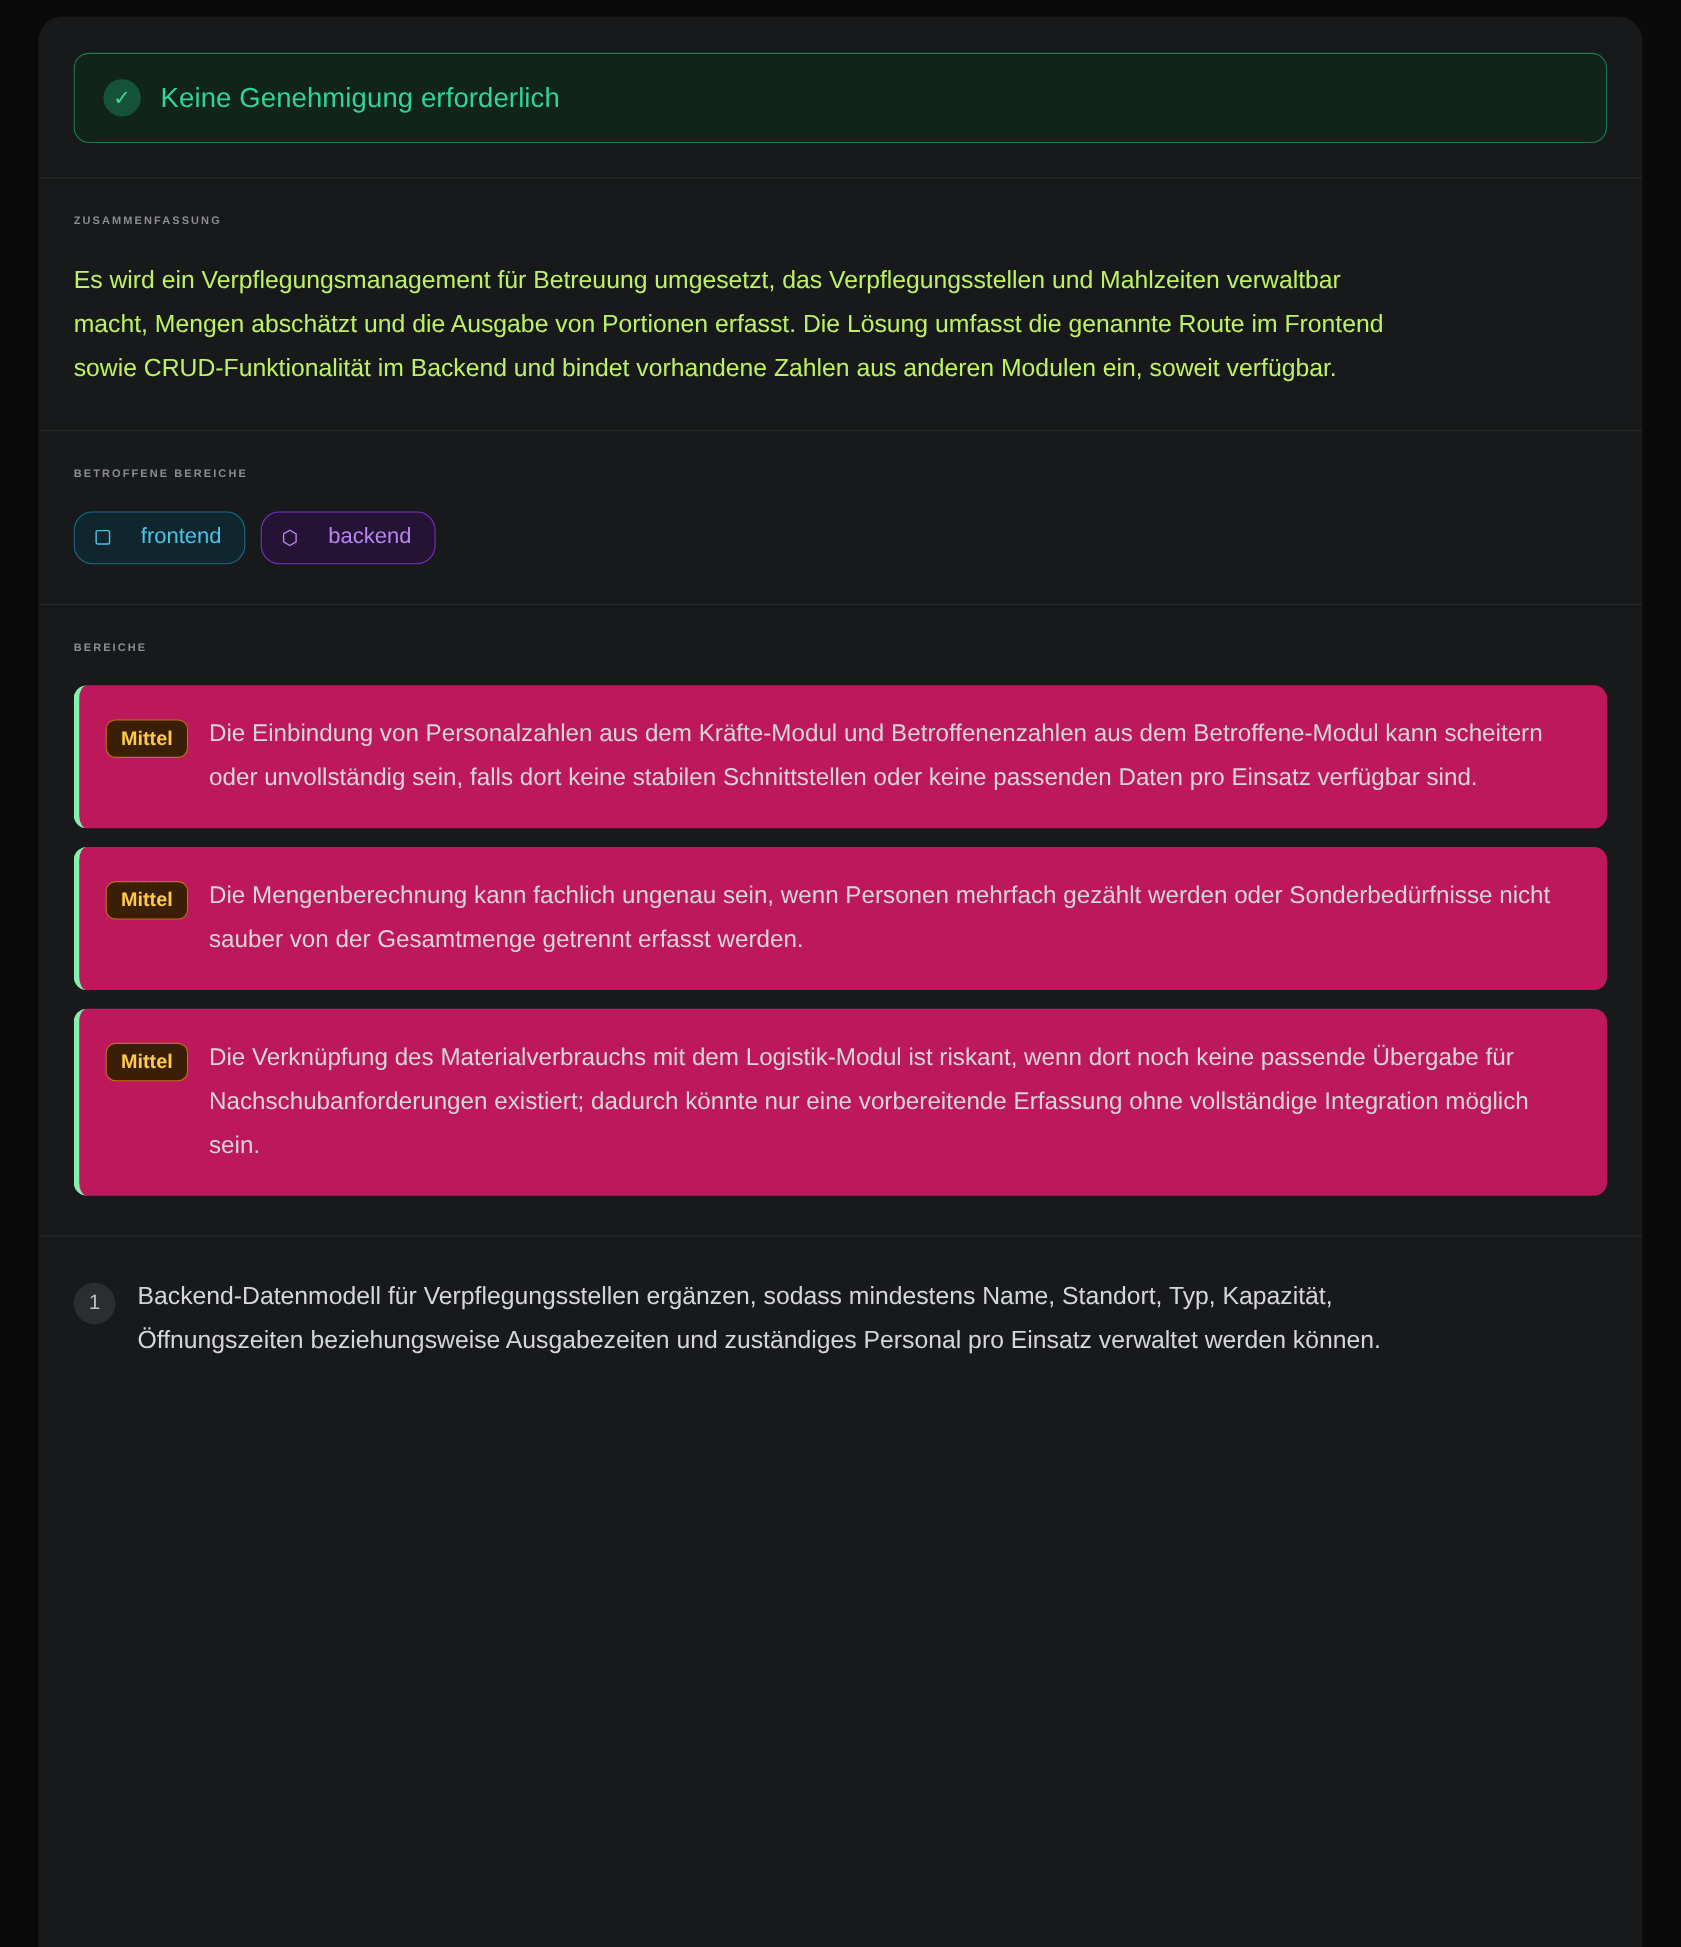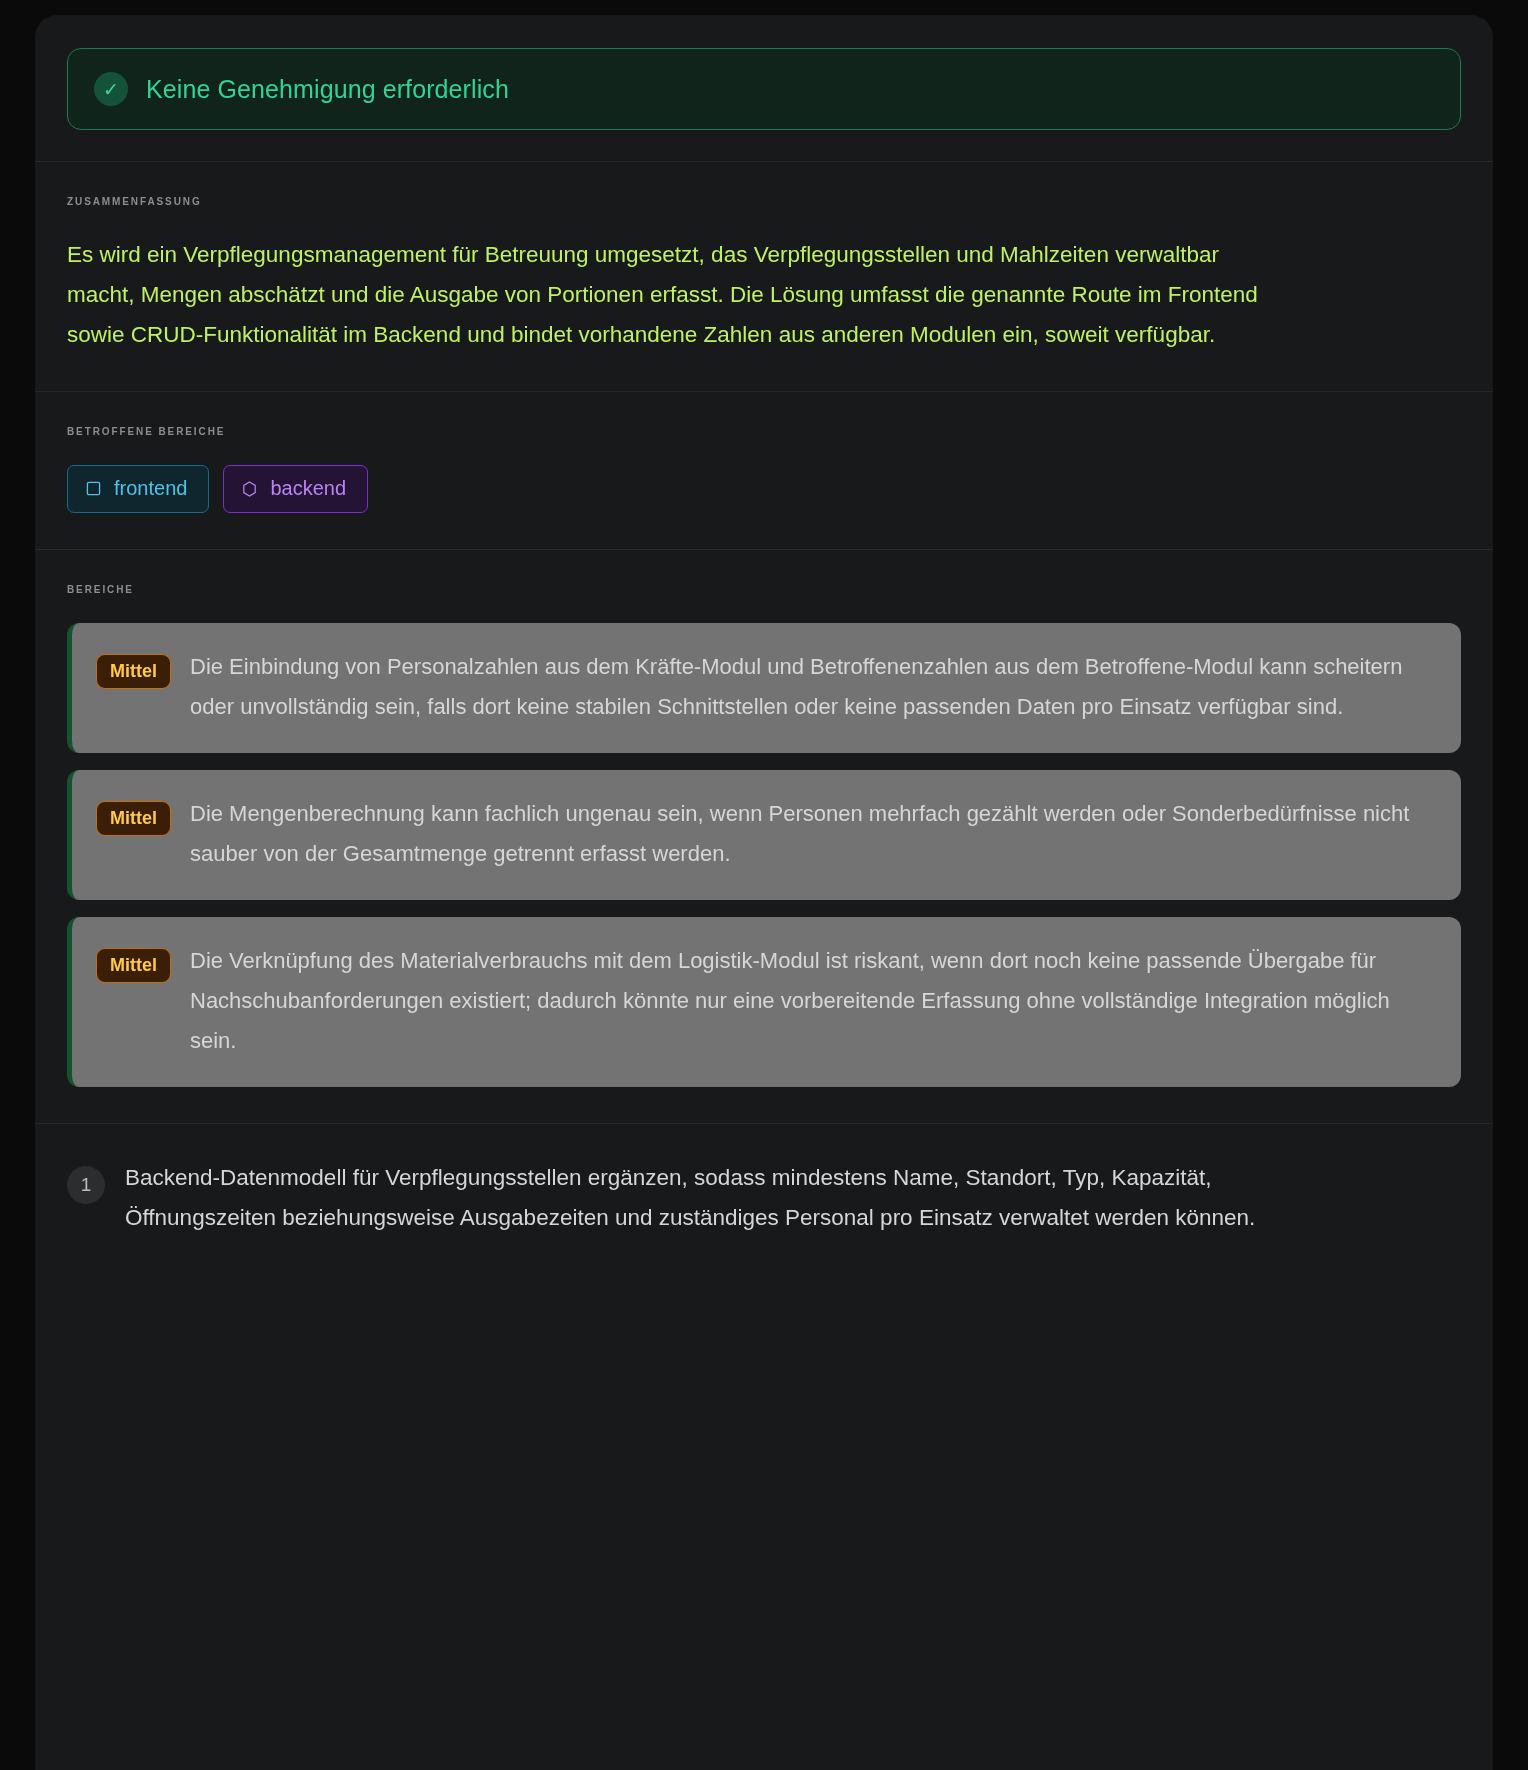--- a/index.html
+++ b/index.html
@@ -81,22 +81,22 @@
   .chips {
     display: flex;
     gap: 14px;
     flex-wrap: wrap;
     margin-top: 2px;
   }
 
   .chip {
     display: inline-flex;
     align-items: center;
-    gap: 13px;
-    border-radius: 7px;
+    gap: 27px;
+    border-radius: 17px;
     padding: 11px 21px 12px 18px;
     font-size: 20px;
   }
 
   .chip-frontend {
     border: 1.5px solid #1a6a86;
     background: #10262f;
     color: #4cc4e8;
   }
 
@@ -113,22 +113,22 @@
     display: flex;
     align-items: flex-start;
     gap: 19px;
     padding: 24px 26px 26px 24px;
     border-radius: 12px;
     margin-bottom: 17px;
   }
   .risk:last-child { margin-bottom: 0; }
 
   .risk-medium {
-    background: #737373;
-    border-left: 5px solid #14532d;
+    background: #be185d;
+    border-left: 5px solid #86efac;
   }
 
   .risk-low {
     background: #0f1d1a;
     border-left: 5px solid #25cf8f;
   }
 
   .risk-badge {
     flex: 0 0 auto;
     font-size: 18px;

